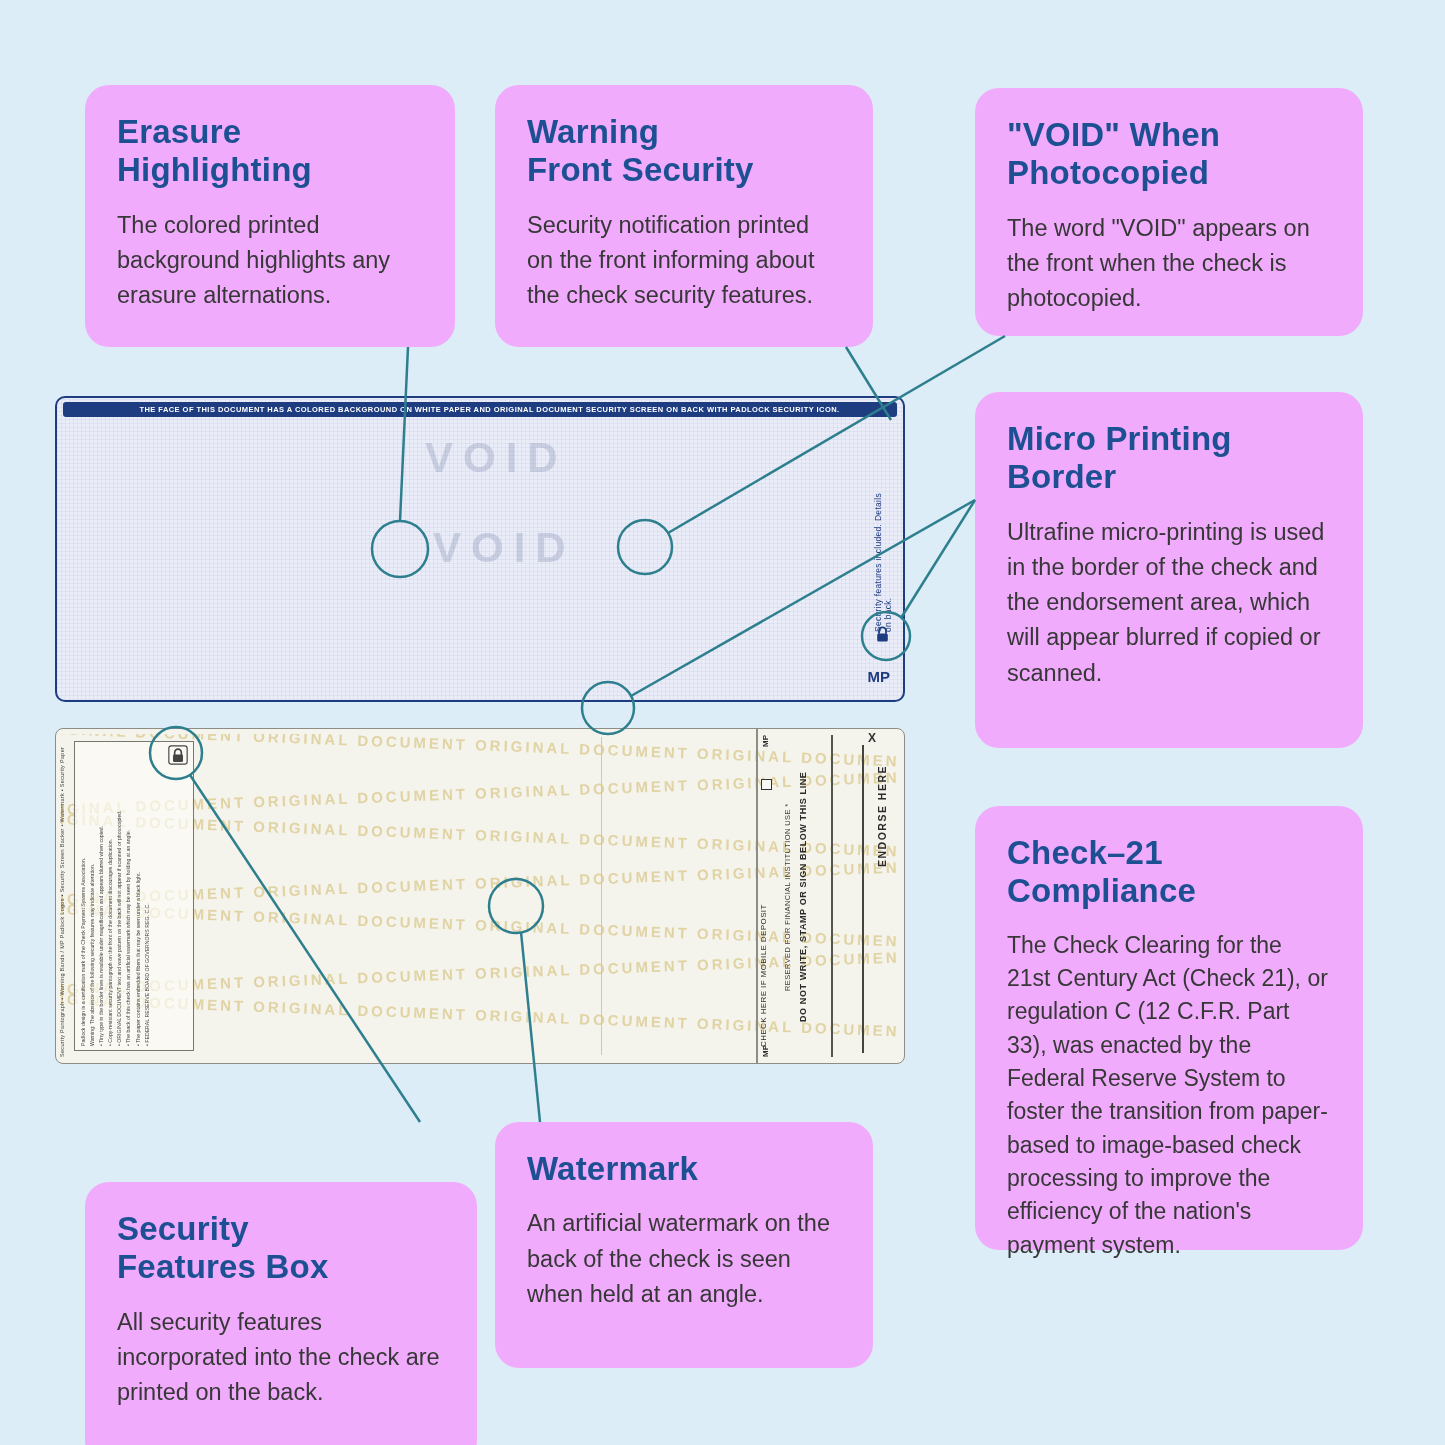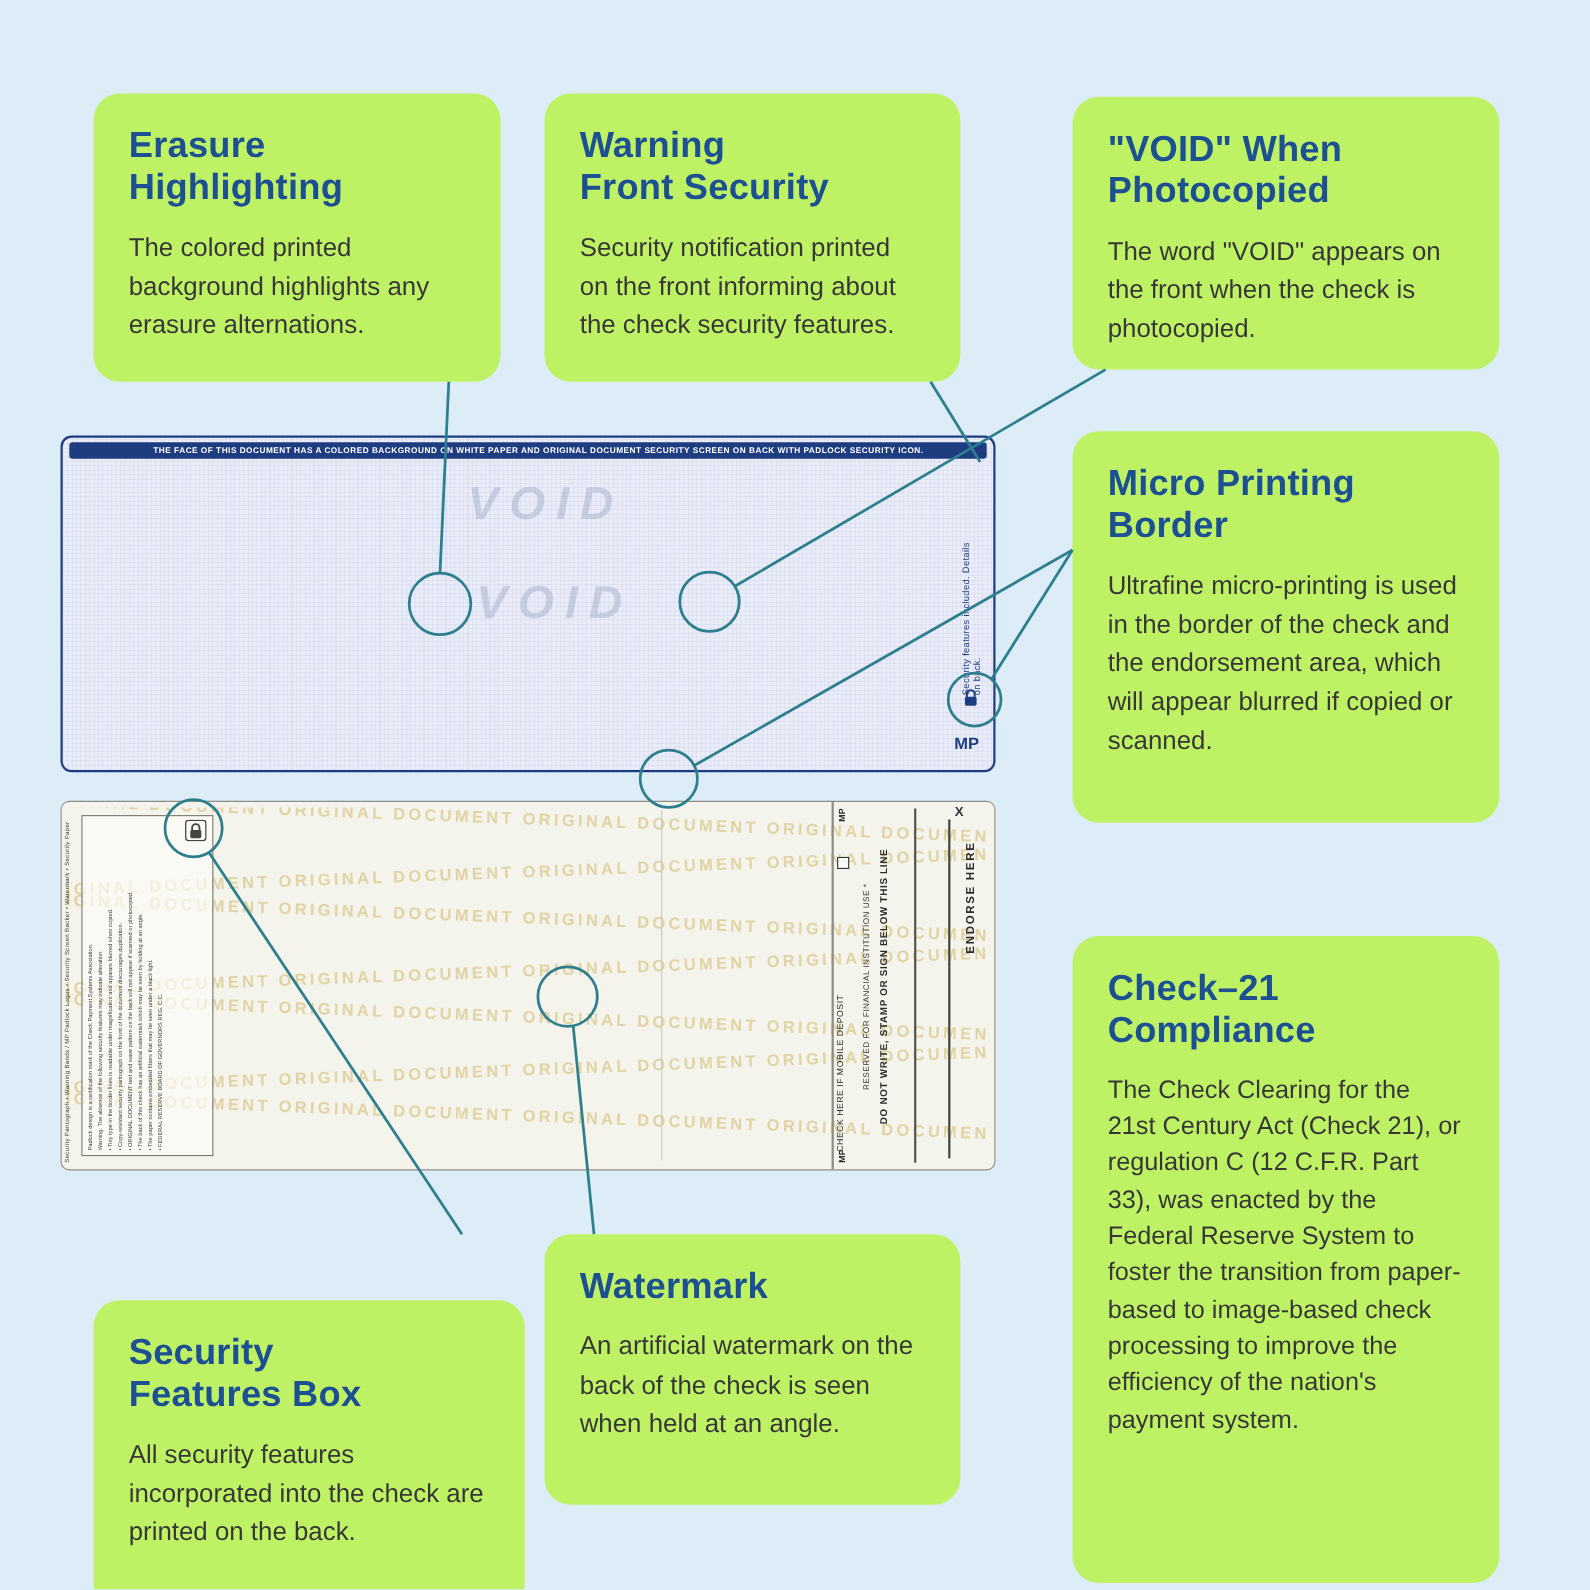--- a/index.html
+++ b/index.html
@@ -1,45 +1,45 @@
 <!DOCTYPE html>
 <html><head>
 <meta charset="utf-8">
 <style>
   html,body{margin:0;padding:0;}
   body{width:1445px;height:1445px;background:#dcedf7;font-family:"Liberation Sans",sans-serif;}
   .canvas{position:relative;width:1445px;height:1445px;background:#dcedf7;overflow:hidden;}
 
   
-  .card{position:absolute;background:#bef264;border-radius:24px;padding:28px 32px;box-sizing:border-box;z-index:2;}
+  .card{position:absolute;background:#f0abfc;border-radius:24px;padding:28px 32px;box-sizing:border-box;z-index:2;}
   .card h2{margin:0 0 18px;font-size:33px;line-height:1.16;color:#1d4f93;font-weight:700;letter-spacing:.2px;}
   .card h2 span{display:block;}
   .card p{margin:0;font-size:23.5px;line-height:1.5;color:#373737;}
   #card-erasure{left:85px;top:85px;width:370px;height:262px;}
   #card-frontwarn{left:495px;top:85px;width:378px;height:262px;}
   #card-void{left:975px;top:88px;width:388px;height:248px;}
   #card-micro{left:975px;top:392px;width:388px;height:356px;}
-  #card-check21{left:975px;top:851px;width:388px;height:588px;}
+  #card-check21{left:975px;top:806px;width:388px;height:444px;}
   #card-check21 p{font-size:23px;line-height:1.45;}
   #card-secbox{left:85px;top:1182px;width:392px;height:282px;}
   #card-artwm{left:495px;top:1122px;width:378px;height:246px;}
 
   
   .connectors{position:absolute;inset:0;z-index:3;pointer-events:none;}
   .connectors line,.connectors circle{stroke:#2e7f8e;stroke-width:2.5;fill:none;}
 
   
   .check-front{position:absolute;left:55px;top:396px;width:850px;height:306px;box-sizing:border-box;
     border:2.5px solid #1e3c80;border-radius:10px;background-color:#eaedf8;z-index:1;
     background-image:repeating-linear-gradient(0deg,rgba(110,130,200,.09) 0 1px,transparent 1px 4px),
                      repeating-linear-gradient(90deg,rgba(110,130,200,.09) 0 1px,transparent 1px 4px);}
   .cf-banner{position:absolute;left:6px;right:6px;top:4px;height:15px;background:#1e3c80;border-radius:3px;
     color:#ffffff;font-size:7.5px;letter-spacing:.45px;text-align:center;line-height:15px;font-weight:700;
     white-space:nowrap;overflow:hidden;padding-left:19px;}
-  .cf-void{position:absolute;font-size:42px;font-weight:700;letter-spacing:10px;color:rgba(130,142,178,.32);font-style:italic;}
+  .cf-void{position:absolute;font-size:42px;font-weight:700;letter-spacing:10px;color:rgba(130,142,178,.32);}
   .cf-void.v1{left:368px;top:36px;}
   .cf-void.v2{left:376px;top:126px;}
   .rot-btt{writing-mode:vertical-rl;transform:rotate(180deg);}
   .cf-side{position:absolute;right:10px;top:84px;height:150px;font-size:8.5px;color:#1e3c80;letter-spacing:.3px;}
   .cf-lock{position:absolute;right:12px;top:228px;width:17px;height:17px;}
   .cf-mp{position:absolute;right:13px;top:270px;font-size:15px;font-weight:700;color:#1e3c80;}
 
   
   .check-back{position:absolute;left:55px;top:728px;width:850px;height:336px;box-sizing:border-box;
     border:1.5px solid #8d8d85;border-radius:8px;background:#f4f3ec;z-index:1;overflow:hidden;}

